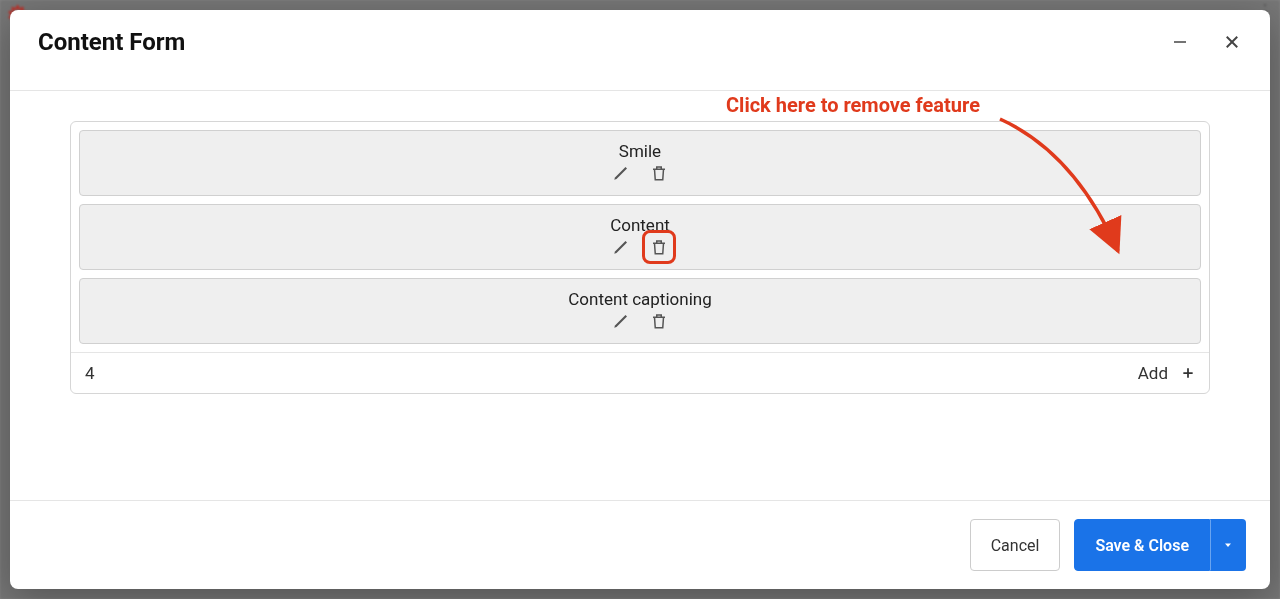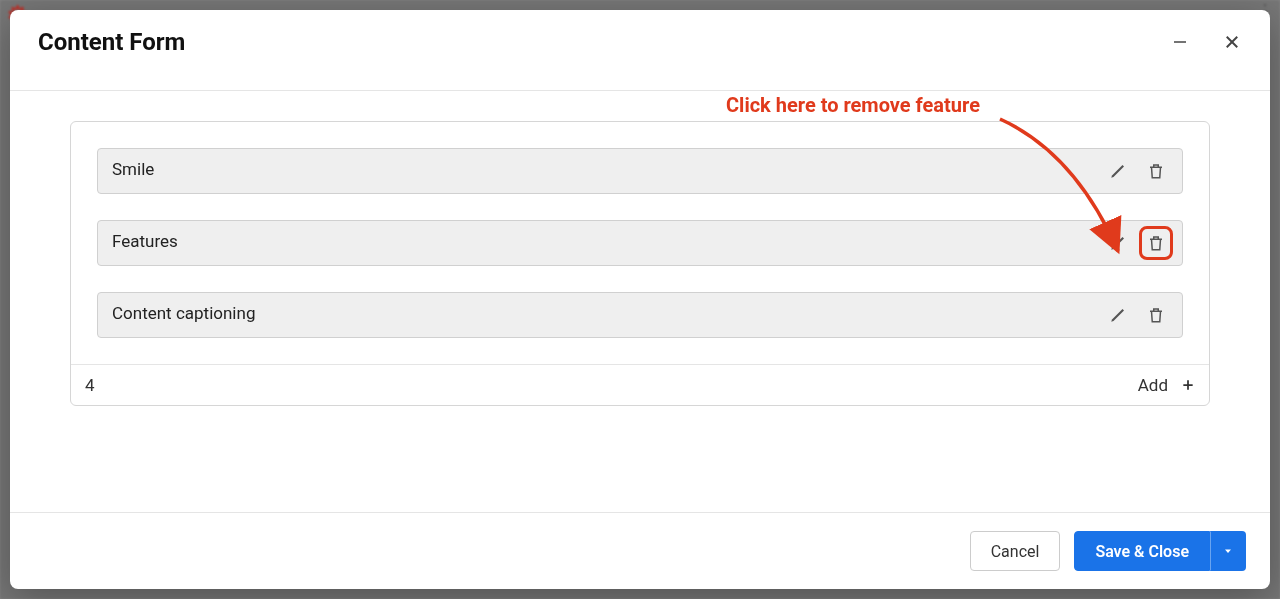--- a/index.html
+++ b/index.html
@@ -44,27 +44,27 @@
   .section-label {
     font-size: 18px; color: #666; display:flex; align-items:center; gap:8px; margin-bottom:12px;
   }
   .check-icon { color: #1e8e3e; }
 
   .feature-box {
     border: 1px solid #d6d6d6; border-radius: 6px; overflow:hidden;
   }
 
   .feature-row {
-    margin: 26px;
+    margin: 8px;
     background: #efefef;
     border: 1px solid #d0d0d0;
     border-radius: 4px;
-    display:flex; justify-content: space-between;
+    display:flex; align-items:center; justify-content: space-between;
     padding: 10px 14px;
-    font-size: 17px; color:#222;
+    font-size: 17px; color:#222;flex-direction:column;
   }
   .feature-row .actions { display:flex; align-items:center; gap:14px; }
   .icon-btn { width:24px; height:24px; display:flex; align-items:center; justify-content:center; cursor:pointer; color:#555; }
   .icon-btn svg { width:18px; height:18px; }
 
   .highlight-ring {
     border: 3px solid #e03a1c; border-radius: 8px; padding:2px; margin:-5px;
   }
 
   .feature-footer {
@@ -86,21 +86,21 @@
     position:absolute;
     pointer-events:none;
   }
 
   .modal-footer {
     border-top: 1px solid #e5e5e5;
     padding: 18px 24px;
     display:flex; justify-content:flex-end; gap:14px; align-items:center;
   }
   .btn {
-    height: 40px; padding: 0 20px; font-size:16px; border-radius:4px; cursor:pointer;
+    height: 52px; padding: 0 20px; font-size:16px; border-radius:4px; cursor:pointer;
     display:flex; align-items:center; justify-content:center;
   }
   .btn-default { background:#fff; border:1px solid #ccc; color:#333; }
   .btn-primary-group { display:flex; }
   .btn-primary {
     background:#1a73e8; color:#fff; border:1px solid #1a73e8; font-weight:600;
     border-radius:4px 0 0 4px;
   }
   .btn-caret {
     width:36px; background:#1a73e8; border:1px solid #1a73e8; border-left:1px solid rgba(255,255,255,0.35);
@@ -166,21 +166,21 @@
           <span class="icon-btn">
             <svg viewBox="0 0 24 24">
                 <path d="M6 7 H18 L17 21 H7 Z M4 7 H20 M9 4 H15 V7 H9 Z" fill="none" stroke="currentColor" stroke-width="2"></path>
               </svg>
           </span>
         </div>
       </div>
 
 
       <div class="feature-row">
-        <span>Features</span>
+        <span>Content</span>
         <div class="actions">
           <span class="icon-btn">
             <svg viewBox="0 0 24 24">
                 <path d="M3 21 L6 20 L20 6 L18 4 L4 18 Z" fill="currentColor"></path>
               </svg>
           </span>
           <span class="highlight-ring">
             <span class="icon-btn">
               <svg viewBox="0 0 24 24">
                   <path d="M6 7 H18 L17 21 H7 Z M4 7 H20 M9 4 H15 V7 H9 Z" fill="none" stroke="currentColor" stroke-width="2"></path>

